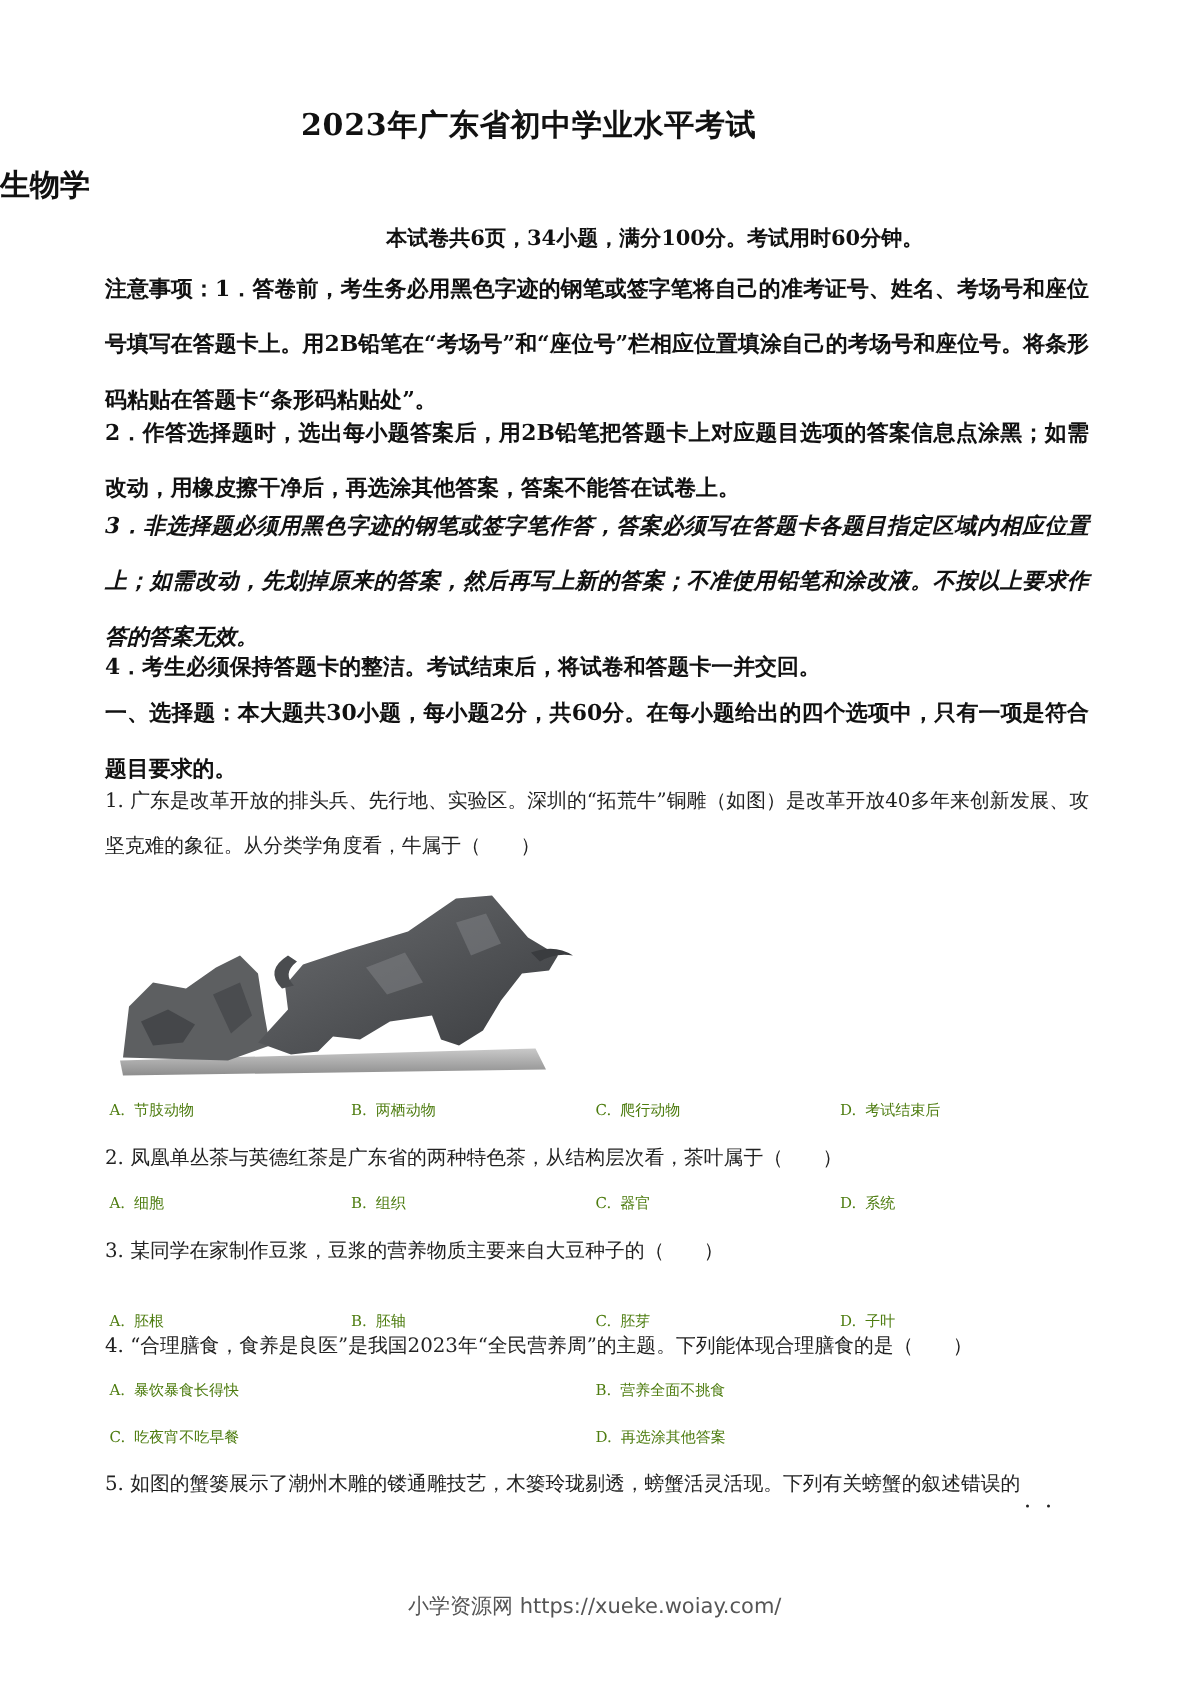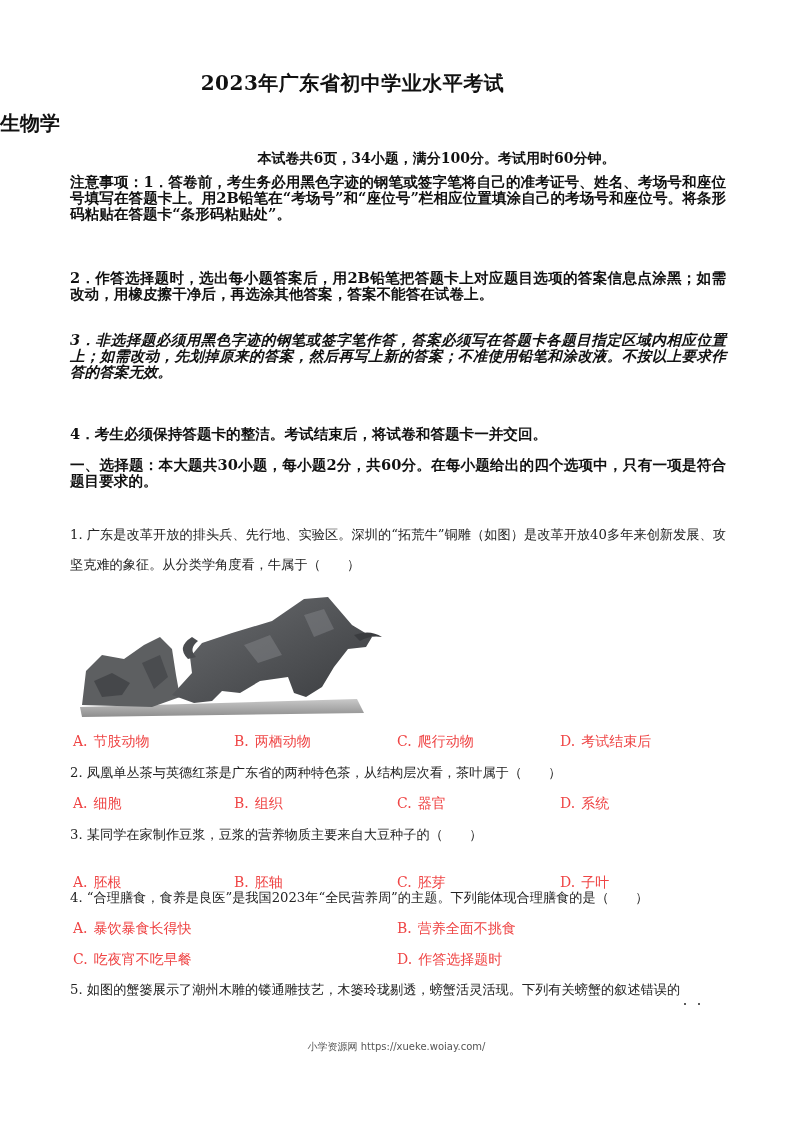--- a/index.html
+++ b/index.html
@@ -45,62 +45,62 @@
       font-weight: bold;
       font-size: 14px;
       padding-left: 40px;
     }
     .bold-para {
       position: absolute;
       left: 70px;
       width: 656px;
       font-weight: bold;
       font-size: 14.6px;
-      line-height: 16px;
+      line-height: 37px;
       text-align: justify;
       text-align-last: left;
     }
     .q-text {
       position: absolute;
       left: 70px;
       width: 656px;
       font-size: 13.2px;
       line-height: 30px;
       color: #222;
       text-align: justify;
       text-align-last: left;
     }
     .opt-row {
       position: absolute;
       left: 73px;
       width: 650px;
       height: 22px;
-      font-size: 14px;
-      color: #ef4444;
+      font-size: 10px;
+      color: #4d7c0f;
     }
     .opt {
       position: absolute;
       top: 0;
       white-space: nowrap;
     }
     .opt .letter { margin-right: 6px; }
     .figure {
       position: absolute;
       left: 72px;
       top: 585px;
       width: 315px;
       height: 135px;
     }
     .footer {
       position: absolute;
       left: 0; width: 793px;
-      top: 1040px;
+      top: 1062px;
       text-align: center;
       font-family: "DejaVu Sans", sans-serif;
-      font-size: 10px;
+      font-size: 14px;
       color: #555;
     }
     .dot-mark {
       position: absolute;
       width: 2px; height: 2px;
       background: #222;
       border-radius: 1px;
     }
   </style>
 </head>
@@ -174,21 +174,21 @@
     <span class="opt" style="left:487px;"><span class="letter">D.</span><span>子叶</span></span>
   </div>
 
   <div class="q-text" style="top:883px;">4. “合理膳食，食养是良医”是我国2023年“全民营养周”的主题。下列能体现合理膳食的是（　　）</div>
   <div class="opt-row" style="top:920px;">
     <span class="opt" style="left:0px;"><span class="letter">A.</span><span>暴饮暴食长得快</span></span>
     <span class="opt" style="left:324px;"><span class="letter">B.</span><span>营养全面不挑食</span></span>
   </div>
   <div class="opt-row" style="top:951px;">
     <span class="opt" style="left:0px;"><span class="letter">C.</span><span>吃夜宵不吃早餐</span></span>
-    <span class="opt" style="left:324px;"><span class="letter">D.</span><span>作答选择题时</span></span>
+    <span class="opt" style="left:324px;"><span class="letter">D.</span><span>再选涂其他答案</span></span>
   </div>
 
   <div class="q-text" style="top:975px;">5. 如图的蟹篓展示了潮州木雕的镂通雕技艺，木篓玲珑剔透，螃蟹活灵活现。下列有关螃蟹的叙述错误的</div>
   <span class="dot-mark" style="left:684px; top:1003px;"></span>
   <span class="dot-mark" style="left:698px; top:1003px;"></span>
 
   <div class="footer">小学资源网 https://xueke.woiay.com/</div>
 </div>
 
 </body></html>

